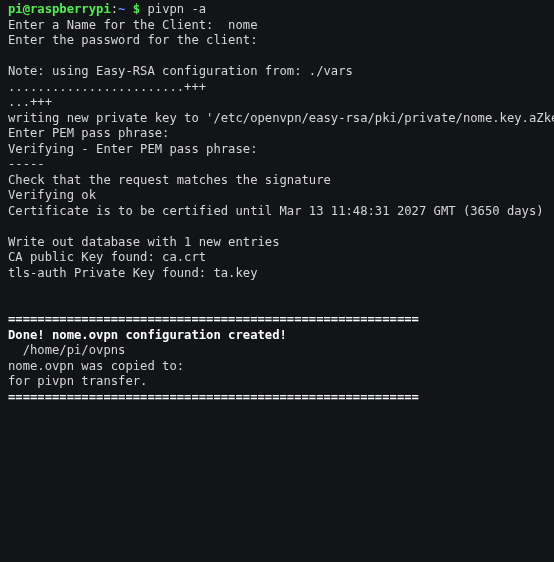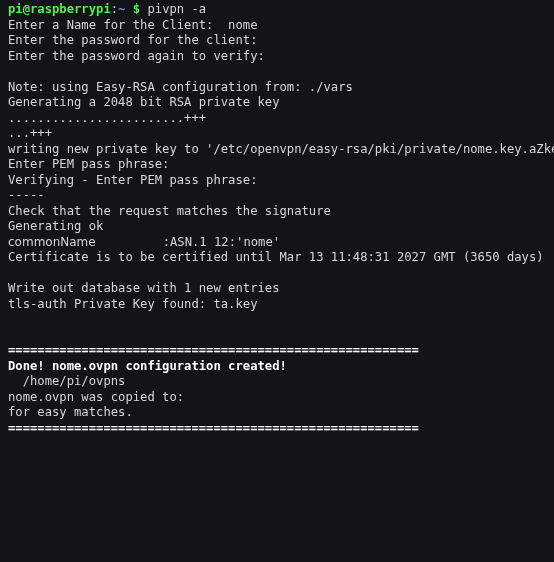--- a/index.html
+++ b/index.html
@@ -51,41 +51,39 @@
 </style>
 </head>
 <body>
 
 <div id="terminal">
 
   <div class="line"><span class="g">pi@raspberrypi</span><span class="w">:</span><span class="b">~</span><span class="w"> </span><span class="g">$</span><span class="w"> </span><span class="w">pivpn -a</span></div>
 
   <div class="line">Enter a Name for the Client:  nome</div>
   <div class="line">Enter the password for the client:</div>
-  <div class="line">Enter the password again to verify:</div>
   <div class="line blank"></div>
   <div class="line">Note: using Easy-RSA configuration from: ./vars</div>
-  <div class="line">Generating a 2048 bit RSA private key</div>
   <div class="line">........................+++</div>
   <div class="line">...+++</div>
   <div class="line">writing new private key to '/etc/openvpn/easy-rsa/pki/private/nome.key.aZkehjy5Xe'</div>
   <div class="line">Enter PEM pass phrase:</div>
   <div class="line">Verifying - Enter PEM pass phrase:</div>
   <div class="line">-----</div>
   <div class="line">Check that the request matches the signature</div>
-  <div class="line">Generating ok</div>
+  <div class="line">Verifying ok</div>
 
-  <div class="line"><span class="prop">commonName</span><span style="display:inline-block;width:1px;"></span><span style="position:relative;left:66px;">:ASN.1 12:'nome'</span></div>
 
   <div class="line">Certificate is to be certified until Mar 13 11:48:31 2027 GMT (3650 days)</div>
   <div class="line blank"></div>
   <div class="line">Write out database with 1 new entries</div>
+  <div class="line">CA public Key found: ca.crt</div>
   <div class="line">tls-auth Private Key found: ta.key</div>
   <div class="line blank"></div>
   <div class="line blank"></div>
   <div class="line bold">========================================================</div>
   <div class="line bold">Done! nome.ovpn configuration created!</div>
   <div class="line">  /home/pi/ovpns</div>
   <div class="line">nome.ovpn was copied to:</div>
-  <div class="line">for easy matches.</div>
+  <div class="line">for pivpn transfer.</div>
   <div class="line bold">========================================================</div>
 
 </div>
 
 </body></html>

